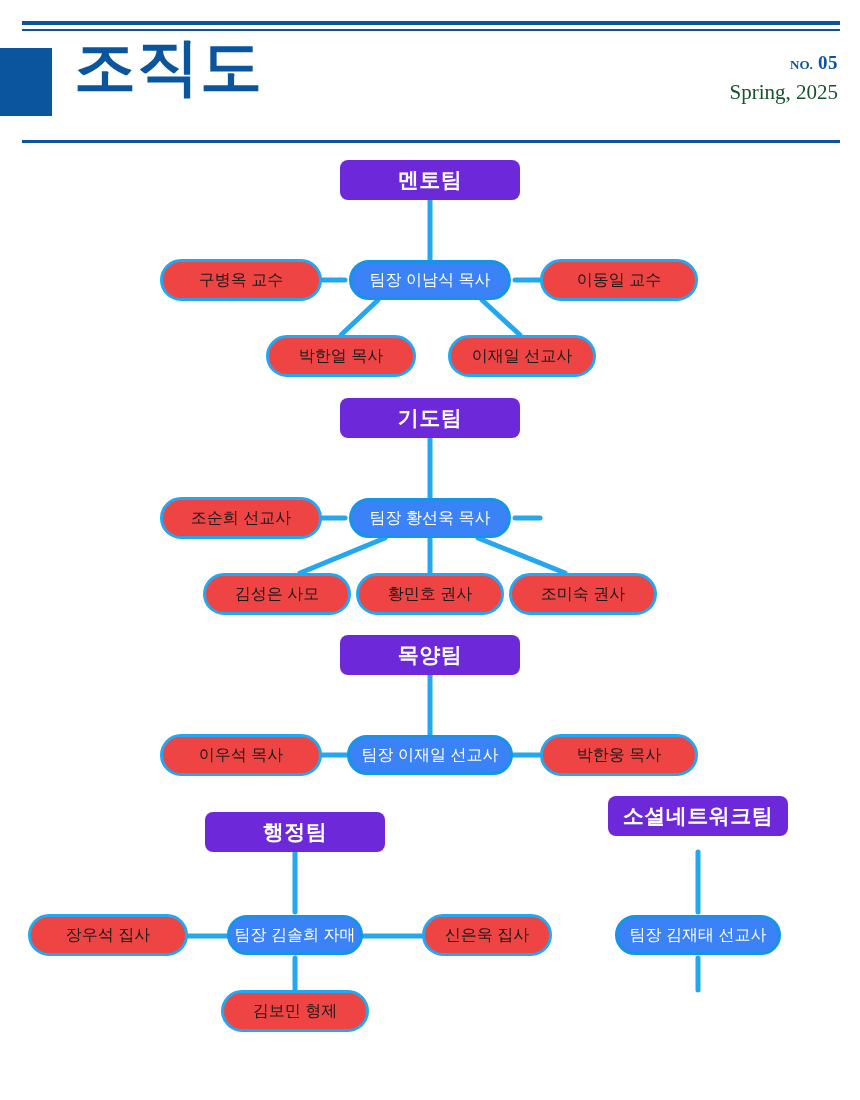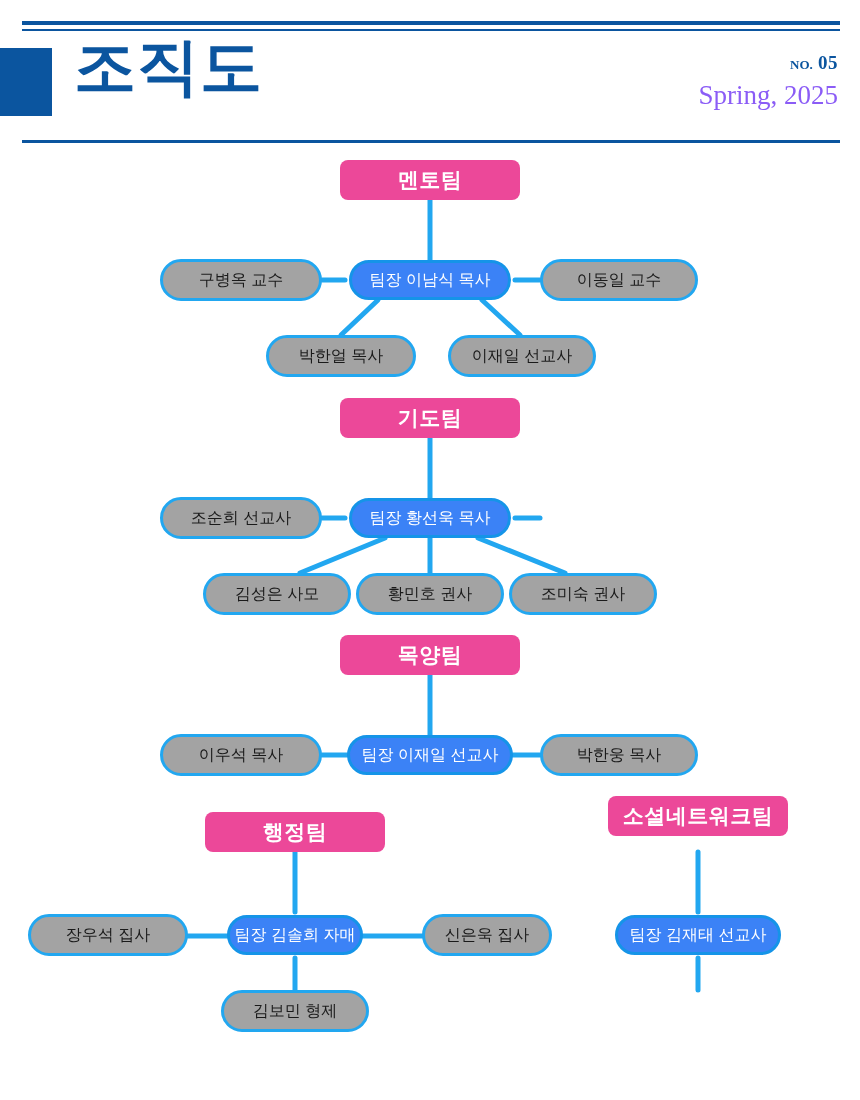--- a/index.html
+++ b/index.html
@@ -61,22 +61,22 @@
     letter-spacing: 0.5px;
     white-space: nowrap;
   }
   .header-issue .issue-prefix {
     font-size: 13px;
     font-variant: small-caps;
     letter-spacing: 0;
   }
   .header-season {
     margin-top: 6px;
-    font-size: 27px;
-    color: #8b5cf6;
+    font-size: 21px;
+    color: #14532d;
     white-space: nowrap;
   }
 
   
   .chart {
     position: absolute;
     left: 0; top: 150px;
     width: 860px;
     height: 950px;
   }
@@ -93,41 +93,41 @@
     position: absolute;
     box-sizing: border-box;
     display: flex;
     align-items: center;
     justify-content: center;
     white-space: nowrap;
     text-align: center;
   }
   
   .node-team {
-    background: #ec4899;
+    background: #6d28d9;
     border-radius: 8px;
     color: #ffffff;
     font-size: 21px;
     font-weight: 700;
     letter-spacing: 0.5px;
     height: 40px;
   }
   
   .node-leader {
     background: #3b82f6;
     border: 3px solid #1594E8;
     border-radius: 40px;
     color: #ffffff;
     font-size: 16px;
     font-weight: 400;
     height: 40px;
   }
   
   .node-member {
-    background: #a3a3a3;
+    background: #ef4444;
     border: 3px solid #22A7F0;
     border-radius: 40px;
     color: #1a1a1a;
     font-size: 16px;
     height: 42px;
   }
 </style>
 </head>
 <body>
 

